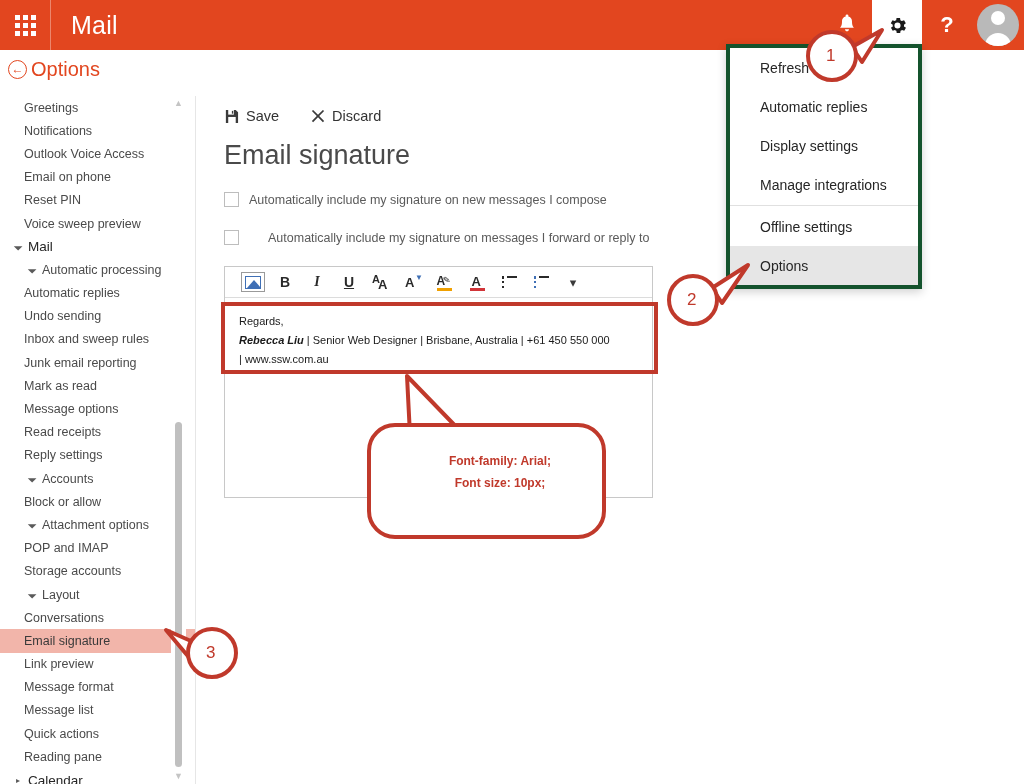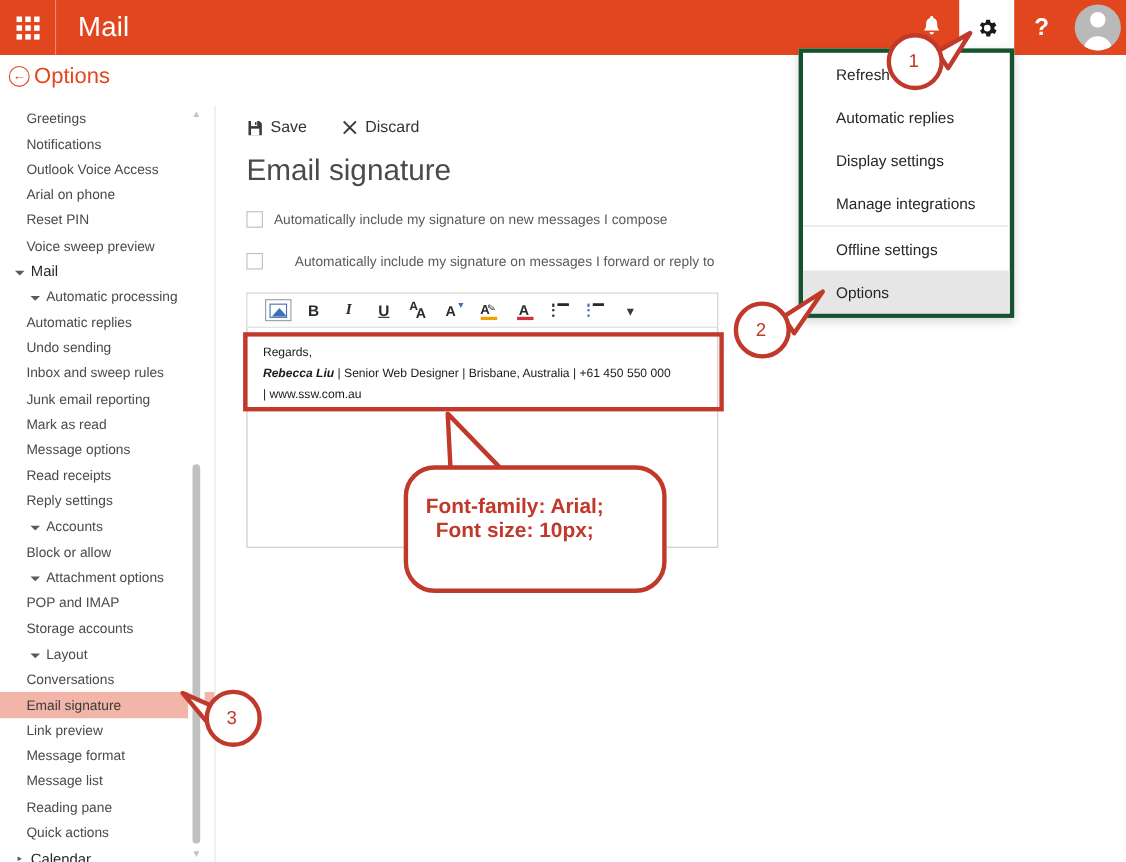--- a/index.html
+++ b/index.html
@@ -237,23 +237,23 @@
   .svg-layer {
     position: absolute; left: 0; top: 0; width: 1024px; height: 784px;
     pointer-events: none;
   }
   .badge-num {
     position: absolute;
     font-size: 17px; font-weight: 400; color: #c0392b;
     font-family: "Liberation Sans", sans-serif;
   }
   .callout-text {
-    position: absolute; left: 365px; top: 450px;
+    position: absolute; left: 397px; top: 450px;
     width: 206px; text-align: center;
-    font-size: 19px; font-weight: 700; color: #c0392b;
+    font-size: 12px; font-weight: 700; color: #c0392b;
     line-height: 22px;
   }
 </style>
 </head>
 <body>
 
 <div id="app">
 
   <div class="header">
     <div class="waffle">
@@ -306,21 +306,21 @@
         <div class="nav-item lvl3">
           <span>Greetings</span>
         </div>
         <div class="nav-item lvl3">
           <span>Notifications</span>
         </div>
         <div class="nav-item lvl3">
           <span>Outlook Voice Access</span>
         </div>
         <div class="nav-item lvl3">
-          <span>Arial on phone</span>
+          <span>Email on phone</span>
         </div>
         <div class="nav-item lvl3">
           <span>Reset PIN</span>
         </div>
         <div class="nav-item lvl3">
           <span>Voice sweep preview</span>
         </div>
         <div class="nav-item lvl1">
           <span class="caret down"></span>
           <span>Mail</span>
@@ -383,24 +383,24 @@
         <div class="nav-item lvl3">
           <span>Link preview</span>
         </div>
         <div class="nav-item lvl3">
           <span>Message format</span>
         </div>
         <div class="nav-item lvl3">
           <span>Message list</span>
         </div>
         <div class="nav-item lvl3">
+          <span>Quick actions</span>
+        </div>
+        <div class="nav-item lvl3">
           <span>Reading pane</span>
-        </div>
-        <div class="nav-item lvl3">
-          <span>Quick actions</span>
         </div>
         <div class="nav-item lvl1">
           <span class="caret right"></span>
           <span>Calendar</span>
         </div>
       </div>
     <div class="sb-scroll">
       <div class="sb-arrow up">▲</div>
       <div class="sb-thumb"></div>
       <div class="sb-arrow down">▼</div>

